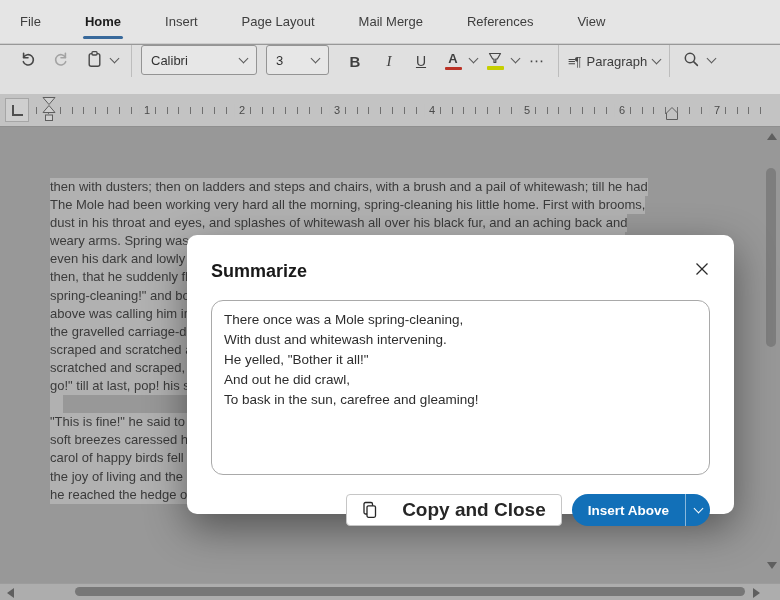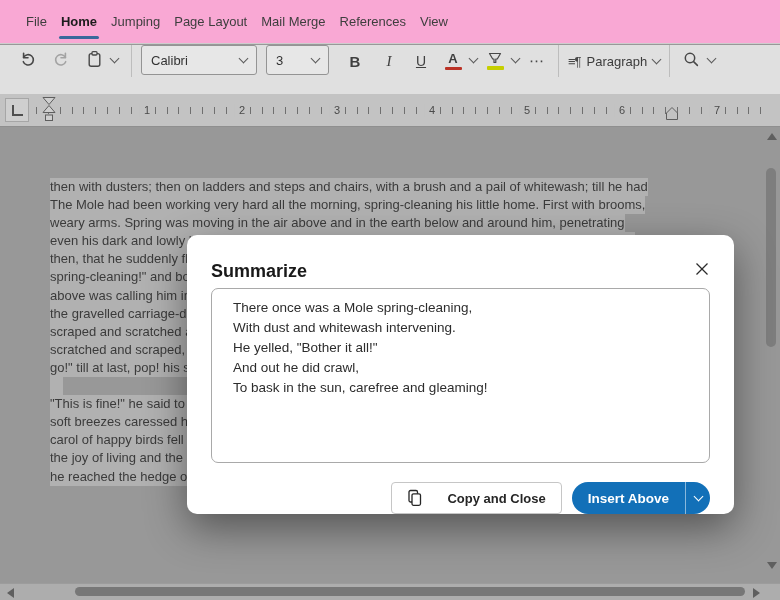--- a/index.html
+++ b/index.html
@@ -3,22 +3,22 @@
 <meta charset="utf-8">
 <style>
   html,body{margin:0;padding:0;}
   body{
     width:780px;height:600px;position:relative;overflow:hidden;
     background:#989898;
     font-family:"Liberation Sans",sans-serif;
     -webkit-font-smoothing:antialiased;
   }
   
-  .menubar{position:absolute;top:0;left:0;right:0;height:44px;background:#f9a8d4;
-    border-bottom:1px solid #cdcdcd;display:flex;align-items:center;padding-left:24px;gap:10px;box-sizing:border-box;}
+  .menubar{position:absolute;top:0;left:0;right:0;height:44px;background:#e5e5e5;
+    border-bottom:1px solid #cdcdcd;display:flex;align-items:center;padding-left:18px;gap:40px;box-sizing:border-box;}
   .menu-item{font-size:13px;color:#3e3e3e;position:relative;padding:13px 2px;cursor:default;}
   .menu-item.active{font-weight:700;color:#1c1c1c;}
   .menu-item.active::after{content:"";position:absolute;left:0;right:0;bottom:3px;height:3px;border-radius:2px;background:var(--tab-underline,#38699b);}
   
   .toolbar{position:absolute;top:45px;left:0;right:0;height:49px;background:#e0e0e0;
     display:flex;align-items:flex-start;padding-left:16px;color:#474747;box-sizing:border-box;}
   .tbtn{display:flex;align-items:center;justify-content:center;height:32px;min-width:24px;color:#474747;}
   .tbtn.disabled{color:#a3a3a3;}
   .chev{width:6px;height:6px;border-right:1.4px solid currentColor;border-bottom:1.4px solid currentColor;
     transform:rotate(45deg);display:inline-block;margin-top:-3px;}
@@ -67,39 +67,39 @@
   .hscroll{position:absolute;left:0;right:0;bottom:0;height:17px;background:#adadad;border-top:1px solid #9c9c9c;box-sizing:border-box;}
   .hthumb{position:absolute;left:75px;top:3px;width:670px;height:9px;background:#777;border-radius:5px;}
   .arr-left{left:7px;top:4px;border-top:5px solid transparent;border-bottom:5px solid transparent;border-right:7px solid #5f5f5f;}
   .arr-right{right:20px;top:4px;border-top:5px solid transparent;border-bottom:5px solid transparent;border-left:7px solid #5f5f5f;}
   
   .dialog{position:absolute;left:187px;top:235px;width:547px;height:279px;background:#fff;
     border-radius:10px;box-shadow:0 14px 42px rgba(0,0,0,.45);padding:24px 24px 20px;box-sizing:border-box;}
   .dialog-header{display:flex;align-items:flex-start;justify-content:space-between;}
   .dialog-title{font-size:18px;font-weight:700;color:#191919;line-height:24px;}
   .close-btn{width:24px;height:24px;display:flex;align-items:center;justify-content:center;margin:-2px -4px 0 0;}
-  .summary-box{margin-top:5px;height:175px;border:1px solid #a9a9a9;border-radius:7px;background:#fff;
-    padding:9px 21px;font-size:13.5px;line-height:20px;color:#2d2d2d;white-space:pre-wrap;box-sizing:border-box;overflow:hidden;}
+  .summary-box{margin-top:17px;height:175px;border:1px solid #a9a9a9;border-radius:12px;background:#fff;
+    padding:9px 12px;font-size:13.5px;line-height:20px;color:#2d2d2d;white-space:pre-wrap;box-sizing:border-box;overflow:hidden;}
   .dialog-footer{display:flex;justify-content:flex-end;align-items:center;gap:10px;margin-top:19px;}
   .btn-secondary{height:32px;border:1px solid #c6c6c6;border-radius:4px;background:#fff;
-    display:flex;align-items:center;gap:24px;padding:0 15px;font-size:13px;font-weight:700;color:#262626;box-sizing:border-box;}
+    display:flex;align-items:center;gap:24px;padding:0 15px;font-size:19px;font-weight:700;color:#262626;box-sizing:border-box;}
   .btn-primary{height:32px;border-radius:16px;background:var(--accent-blue,#1270b8);color:#fff;
     display:flex;align-items:stretch;overflow:hidden;}
   .btn-primary .main{display:flex;align-items:center;padding:0 16px;font-size:13.5px;font-weight:700;}
   .btn-primary .divider{width:1px;background:rgba(255,255,255,.5);}
   .btn-primary .drop{display:flex;align-items:center;justify-content:center;width:24px;color:#fff;}
   .btn-primary .chev{border-color:#fff;}
 </style>
 </head>
 <body>
 
 <div class="menubar">
   <div class="menu-item">File</div>
   <div class="menu-item active">Home</div>
-  <div class="menu-item">Jumping</div>
+  <div class="menu-item">Insert</div>
   <div class="menu-item">Page Layout</div>
   <div class="menu-item">Mail Merge</div>
   <div class="menu-item">References</div>
   <div class="menu-item">View</div>
 </div>
 
 <div class="toolbar">
   <div class="tbtn">
     <span>
       <svg width="17" height="17" viewBox="0 0 17 17">
@@ -221,20 +221,21 @@
   </svg>
   <svg class="indent-marker" style="left:664px;top:12px;" width="16" height="16" viewBox="0 0 16 16">
     <polygon points="8,1.5 13.5,7 13.5,13.5 2.5,13.5 2.5,7" fill="#c3c3c3" stroke="#5e5e5e" stroke-width="1"></polygon>
   </svg>
 </div>
 
 <div class="canvas">
   <div class="doc">
       <div class="doc-line">then with dusters; then on ladders and steps and chairs, with a brush and a pail of whitewash; till he had</div>
       <div class="doc-line">The Mole had been working very hard all the morning, spring-cleaning his little home. First with brooms,</div>
+      <div class="doc-line">dust in his throat and eyes, and splashes of whitewash all over his black fur, and an aching back and</div>
       <div class="doc-line">weary arms. Spring was moving in the air above and in the earth below and around him, penetrating</div>
       <div class="doc-line">even his dark and lowly little house with its spirit of divine discontent and longing. It was small wonder,</div>
       <div class="doc-line">then, that he suddenly flung down his brush on the floor, said "Bother!" and "O blow!" and also "Hang</div>
       <div class="doc-line">spring-cleaning!" and bolted out of the house without even waiting to put on his coat. Something up</div>
       <div class="doc-line">above was calling him imperiously, and he made for the steep little tunnel which answered in his case to</div>
       <div class="doc-line">the gravelled carriage-drive owned by animals whose residences are nearer to the sun and air. So he</div>
       <div class="doc-line">scraped and scratched and scrabbled and scrooged and then he scrooged again and scrabbled and</div>
       <div class="doc-line">scratched and scraped, working busily with his little paws and muttering to himself, "Up we go! Up we</div>
       <div class="doc-line">go!" till at last, pop! his snout came out into the sunlight, and he found himself rolling in the warm grass</div>
       <div class="doc-line"> </div>

